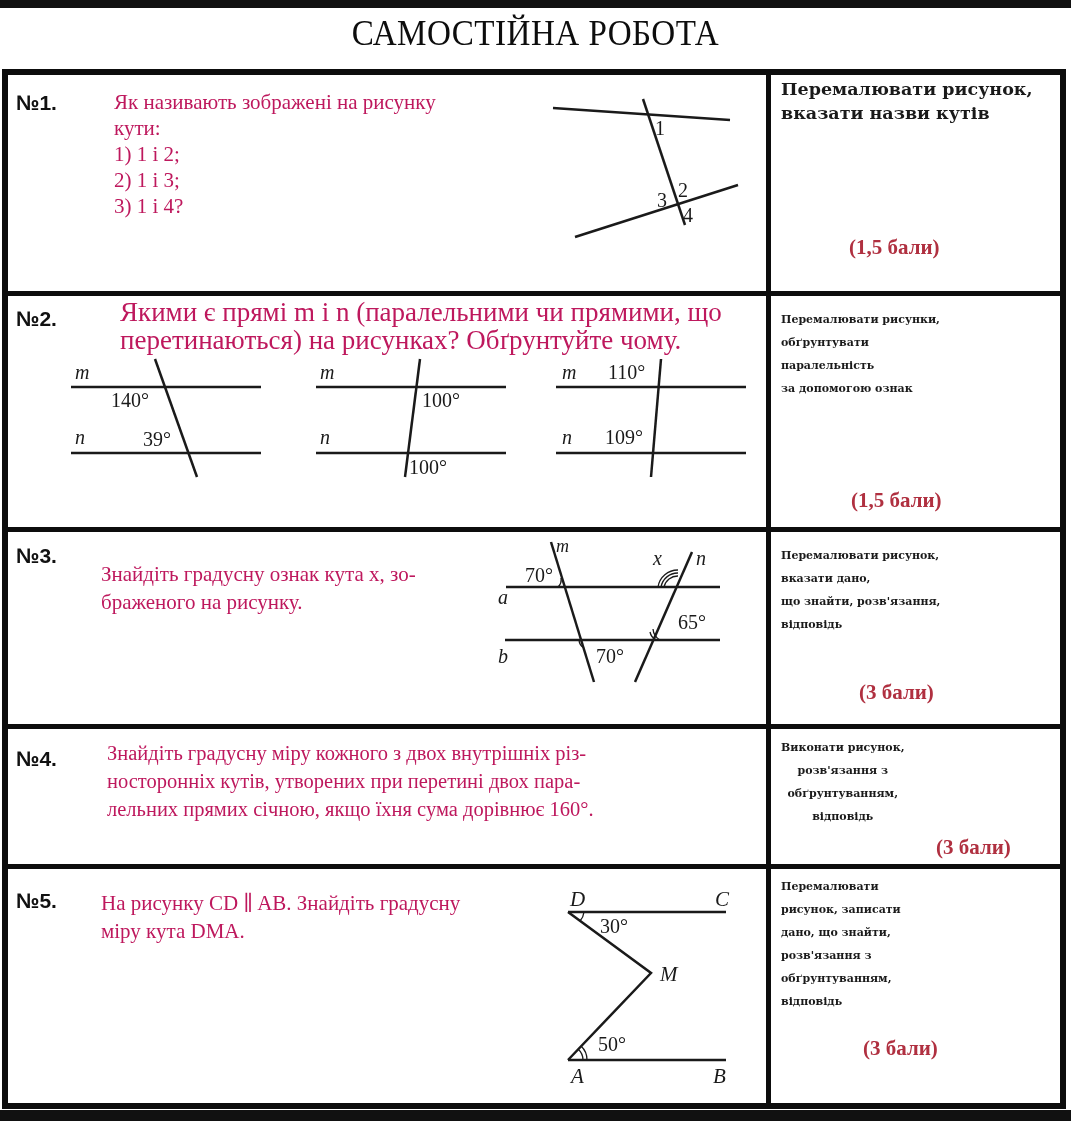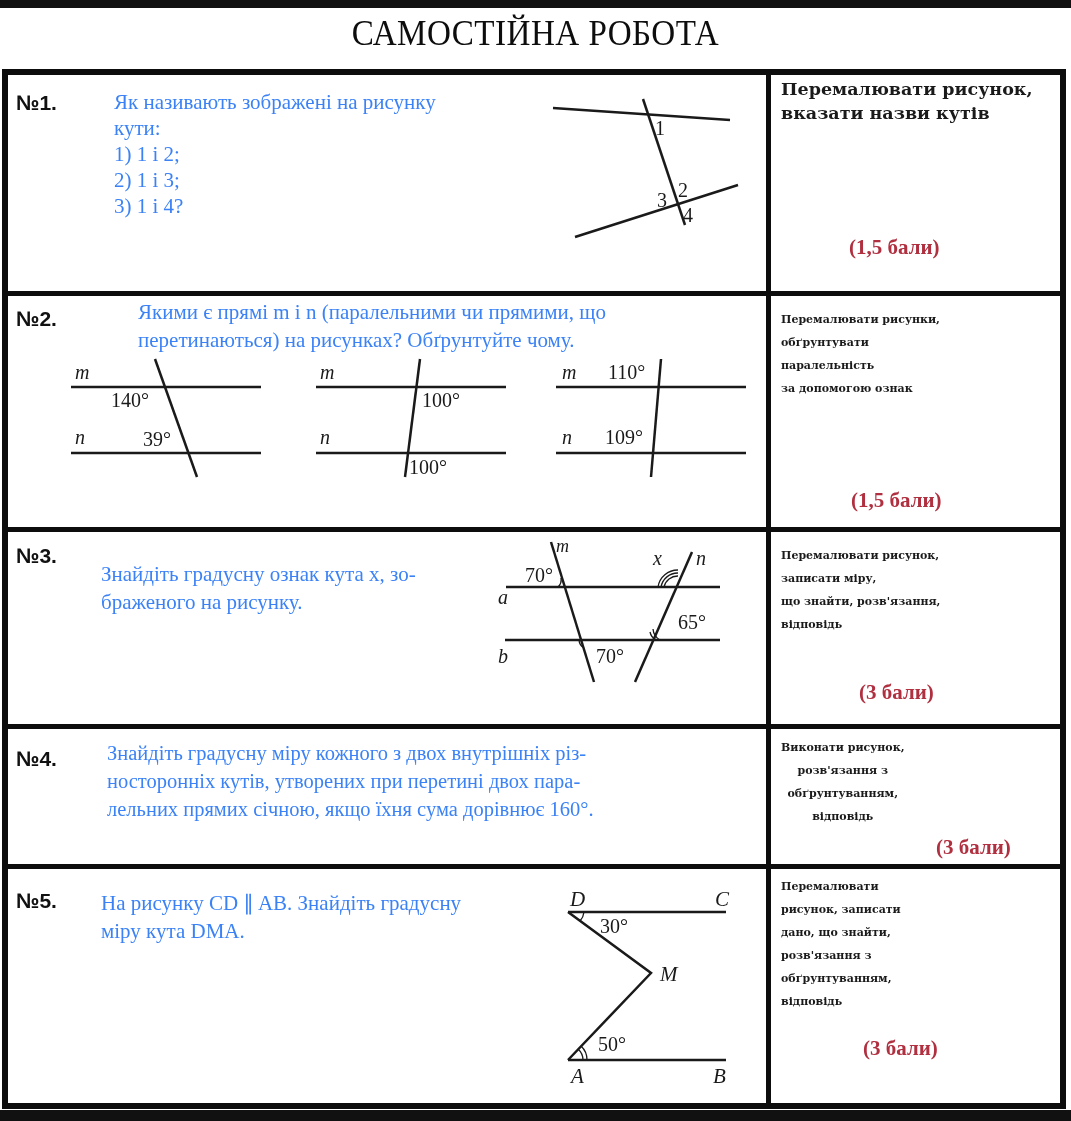--- a/index.html
+++ b/index.html
@@ -12,21 +12,21 @@
            transform:scaleX(0.92); color:#0d0d0d; }
   .frame { position:absolute; left:2px; top:69px; width:1052px; height:1028px;
            border:6px solid #0d0d0d; }
   .row { position:absolute; left:0; width:1052px; border-bottom:5px solid #0d0d0d; box-sizing:border-box; }
   .row.last { border-bottom:none; }
   .left { position:absolute; left:0; top:0; width:758px; height:100%; }
   .right { position:absolute; left:758px; top:0; width:294px; height:100%;
            border-left:5px solid #0d0d0d; box-sizing:border-box; }
   .num { position:absolute; left:8px; font-family:"Liberation Sans","DejaVu Sans",sans-serif;
          font-size:21px; font-weight:bold; color:#111; }
-  .q { position:absolute; font-size:21px; line-height:26px; color:#3b82f6;font-family:Liberation Serif, serif; }
+  .q { position:absolute; font-size:21px; line-height:26px; color:#be185d; }
   .instr { position:absolute; left:10px; font-family:"DejaVu Serif",serif; font-weight:bold;
            font-size:11px; line-height:23px; color:#1a1a1a; }
   .instr.big { font-size:17.5px; line-height:24px; }
   .pts { position:absolute; font-family:Liberation Serif, serif; font-weight:bold;
          font-size:21px; color:#b03040; }
   svg { position:absolute; overflow:visible; }
   svg line, svg polyline, svg path { stroke:#1a1a1a; fill:none; }
   svg text { font-family:"Liberation Serif","DejaVu Serif",serif; fill:#1a1a1a; stroke:none; }
   .it { font-style:italic; }
 </style>
@@ -63,21 +63,21 @@
         <div>Перемалювати рисунок,</div>
         <div>вказати назви кутів</div>
       </div>
       <div class="pts" style="left:78px; top:160px;">(1,5 бали)</div>
     </div>
   </div>
 
   <div class="row" style="top:221px; height:236px;">
     <div class="left">
       <div class="num" style="top:11px;">№2.</div>
-      <div class="q" style="left:112px; top:2px; font-size:21px; line-height:28px;margin-left:18px;">
+      <div class="q" style="left:112px; top:2px; font-size:27px; line-height:28px;">
         <div>Якими є прямі m і n (паралельними чи прямими, що</div>
         <div>перетинаються) на рисунках? Обґрунтуйте чому.</div>
       </div>
 
       <svg style="left:55px; top:55px;" width="210" height="130" viewBox="0 0 210 130">
         <line x1="8" y1="36" x2="198" y2="36" stroke-width="2.5"></line>
         <line x1="8" y1="102" x2="198" y2="102" stroke-width="2.5"></line>
         <line x1="92" y1="8" x2="134" y2="126" stroke-width="2.5"></line>
         <text x="12" y="28" font-size="20" class="it">m</text>
         <text x="12" y="93" font-size="20" class="it">n</text>
@@ -141,21 +141,21 @@
         <text x="20" y="131" font-size="20" class="it">b</text>
         <text x="175" y="33" font-size="20" class="it">x</text>
         <text x="47" y="50" font-size="20">70°</text>
         <text x="118" y="131" font-size="20">70°</text>
         <text x="200" y="97" font-size="20">65°</text>
       </svg>
     </div>
     <div class="right">
       <div class="instr" style="top:12px;">
         <div>Перемалювати рисунок,</div>
-        <div>записати міру,</div>
+        <div>вказати дано,</div>
         <div>що знайти, розв'язання,</div>
         <div>відповідь</div>
       </div>
       <div class="pts" style="left:88px; top:148px;">(3 бали)</div>
     </div>
   </div>
 
   <div class="row" style="top:654px; height:140px;">
     <div class="left">
       <div class="num" style="top:18px;">№4.</div>

